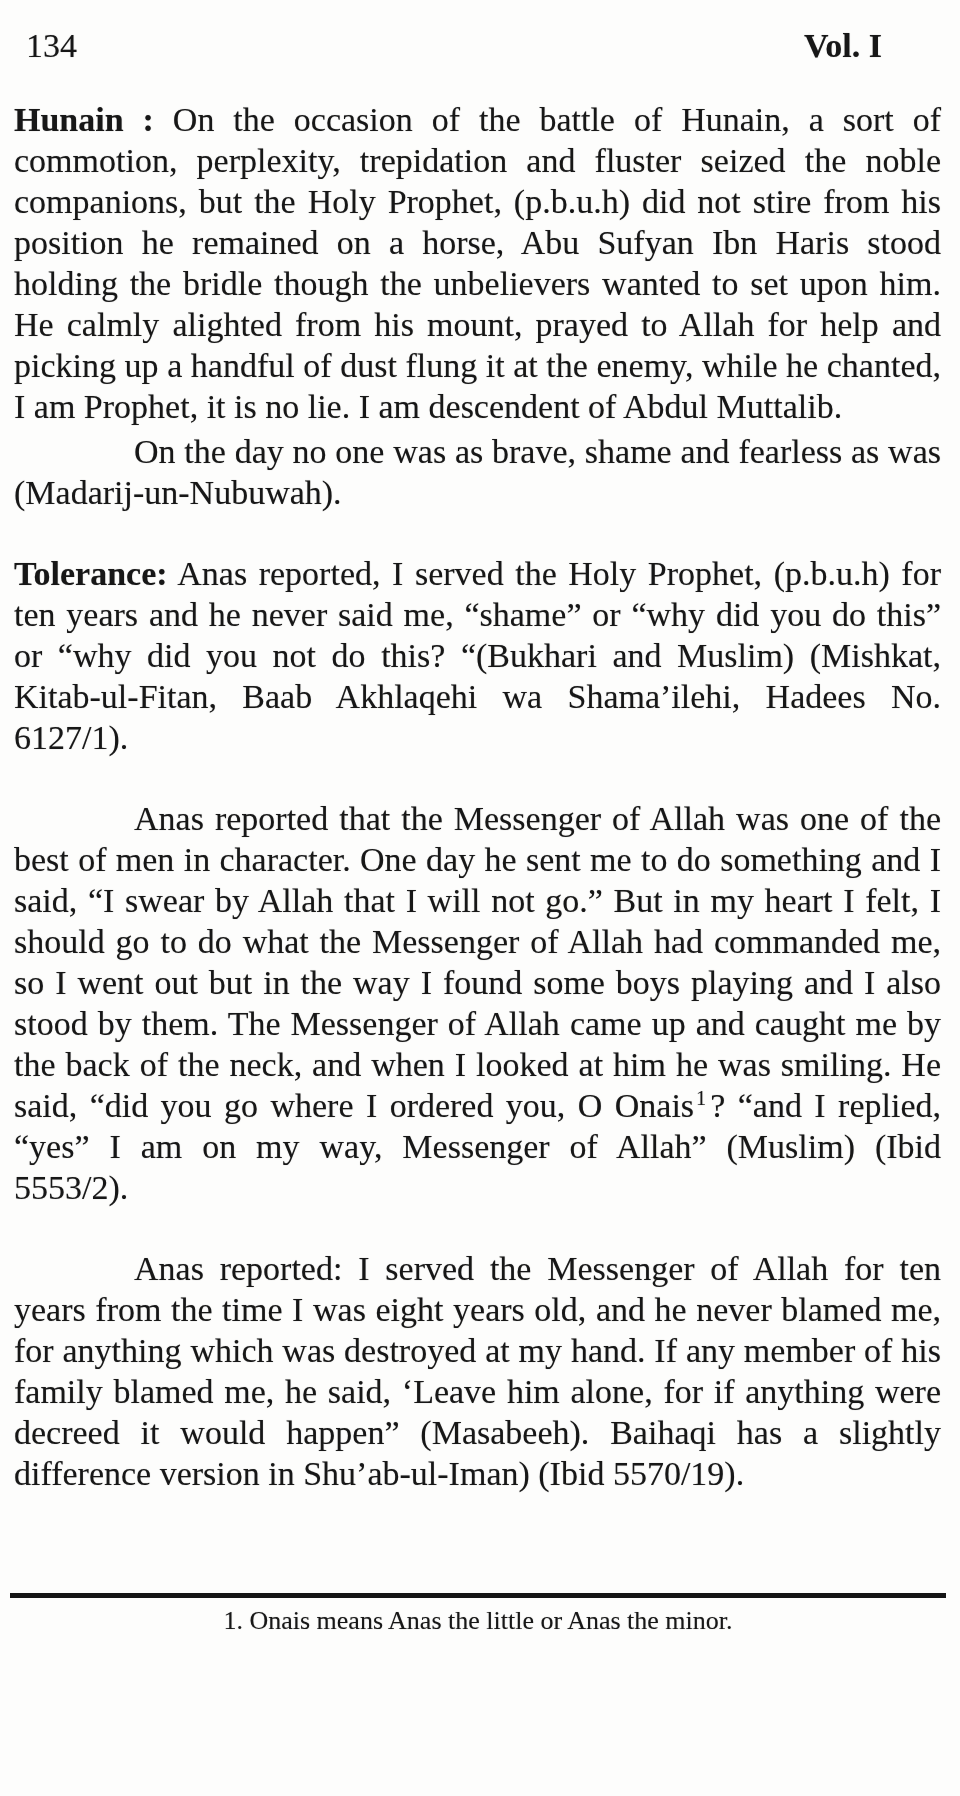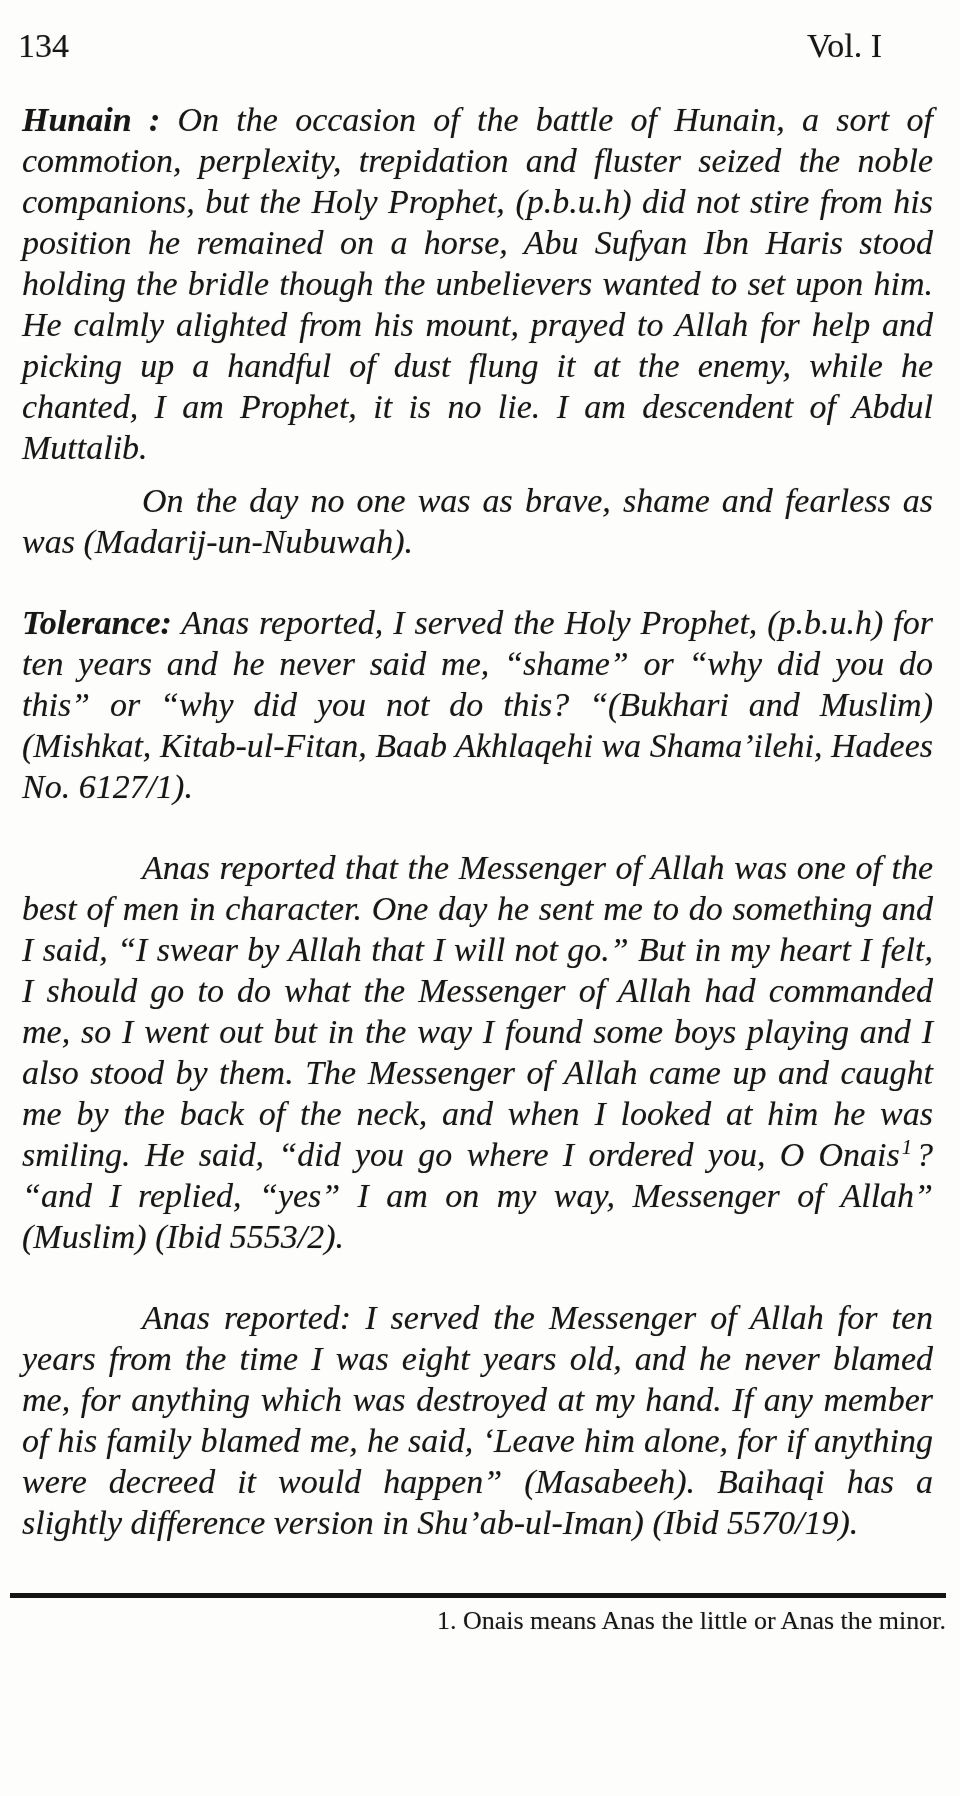--- a/index.html
+++ b/index.html
@@ -10,36 +10,36 @@
     margin: 0 auto;
     background: #fdfdfc;
     color: #171717;
     font-family: "Liberation Serif", "DejaVu Serif", serif;
     overflow: hidden;
     text-shadow: 0 0 1px rgba(10,10,10,0.35);
   }
   .page-header {
     display: flex;
     align-items: center;
-    padding: 26px 78px 0 18px;
+    padding: 26px 78px 0 26px;
     font-size: 34px;
     line-height: 40px;
     white-space: nowrap;
   }
   .running-title { margin-left: 30px; }
   .running-title em { font-style: italic; }
-  .volume-label { margin-left: auto; }
+  .volume-label { margin-left: auto; font-weight: bold; }
   .page-body {
     margin-top: 33px;
     padding: 0 15px 0 10px;
     font-size: 34px;
     line-height: 41px;
     text-align: justify;
   }
-  .page-body p { margin: 12px; font-style: italic; }
+  .page-body p { margin: 4px; }
   p.indent { text-indent: 120px; }
   p.gap { margin-top: 40px; }
   .lead { font-weight: bold; }
   sup.fn-marker {
     font-size: 0.6em;
     vertical-align: super;
     line-height: 0;
     padding: 0 4px 0 2px;
   }
   .footnote-area {
@@ -50,21 +50,21 @@
   }
   .footnote-divider {
     border: 0;
     border-top: 5px solid #151515;
     margin: 0;
   }
   .footnote-text {
     margin: 7px 0 0 0;
     font-size: 26px;
     line-height: 31px;
-    text-align: right;
+    text-align: center;
   }
 </style>
 </head>
 <body>
 
 <div class="page">
 
   <header class="page-header">
     <span class="page-number">134</span>
     <span class="volume-label">Vol. I</span>

